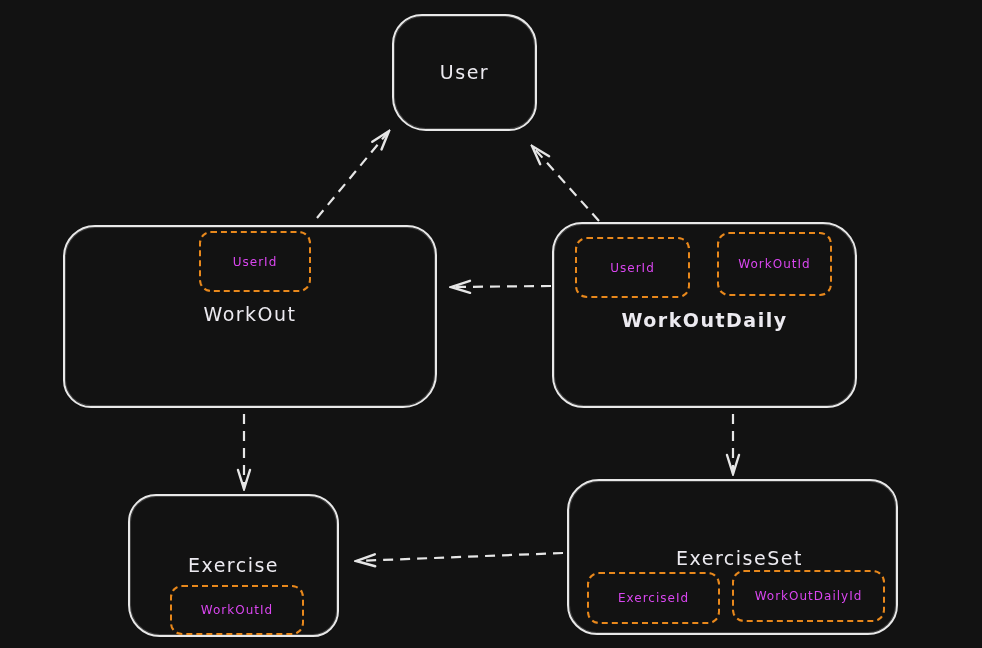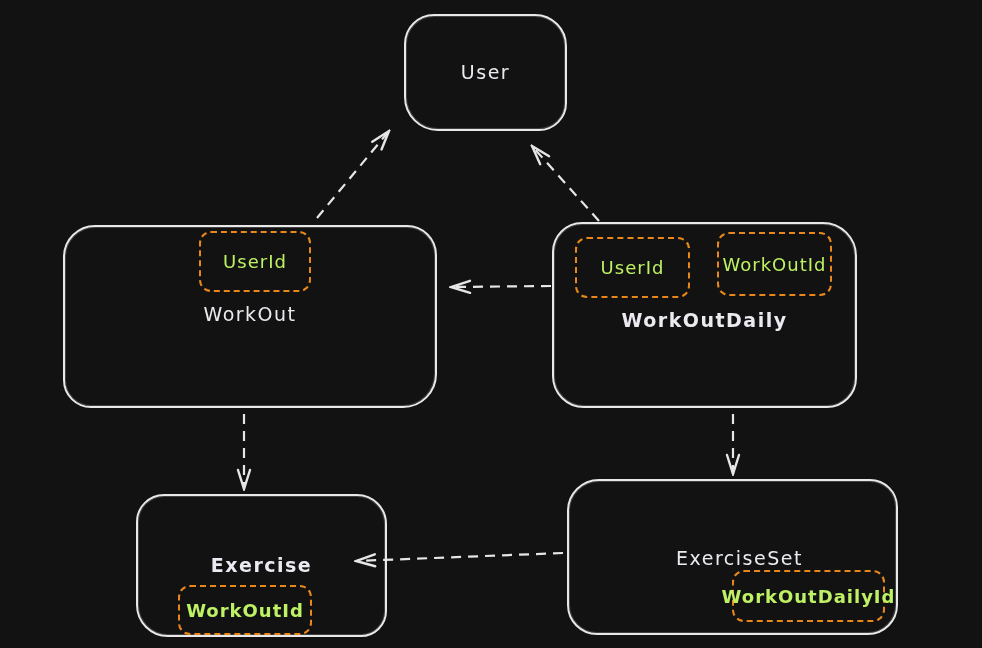--- a/index.html
+++ b/index.html
@@ -47,30 +47,30 @@
   .key-badge {
     position: absolute;
     border: 2.5px dashed #e8881c;
     border-radius: 12px;
     box-sizing: border-box;
     display: flex;
     align-items: center;
     justify-content: center;
   }
   .key-badge span {
-    color: #bef264;
-    font-size: 18px;
+    color: #d946ef;
+    font-size: 12px;
     letter-spacing: 1px;
     white-space: nowrap;
   }
   
-  #entity-user        { left: 404px; top: 14px;  width: 163px; height: 117px; border-radius: 30px 32px 28px 34px; }
+  #entity-user        { left: 392px; top: 14px;  width: 145px; height: 117px; border-radius: 30px 32px 28px 34px; }
   #entity-workout     { left: 63px;  top: 225px; width: 374px; height: 183px; border-radius: 32px 30px 34px 28px; }
   #entity-workoutdaily{ left: 552px; top: 222px; width: 305px; height: 186px; border-radius: 30px 34px 30px 32px; }
-  #entity-exercise    { left: 136px; top: 494px; width: 251px; height: 143px; border-radius: 28px 30px 26px 32px; font-weight: bold; }
+  #entity-exercise    { left: 128px; top: 494px; width: 211px; height: 143px; border-radius: 28px 30px 26px 32px; }
   #entity-exerciseset { left: 567px; top: 479px; width: 331px; height: 156px; border-radius: 32px 28px 30px 30px; }
 </style>
 </head>
 <body>
 
 <div class="canvas">
 
   <svg class="arrows-layer" width="982" height="648" viewBox="0 0 982 648" xmlns="http://www.w3.org/2000/svg">
     <defs>
       <marker id="openArrow" viewBox="0 0 24 16" refX="22" refY="8" markerWidth="24" markerHeight="16" orient="auto" markerUnits="userSpaceOnUse">
@@ -108,18 +108,21 @@
 
   <div id="entity-exercise" class="entity">
     <div class="entity-label" style="top:58px;">Exercise</div>
     <div class="key-badge" style="left:40px; top:89px; width:134px; height:50px;">
       <span>WorkOutId</span>
     </div>
   </div>
 
   <div id="entity-exerciseset" class="entity">
     <div class="entity-label" style="top:66px;margin-left:14px;">ExerciseSet</div>
-    <div class="key-badge" style="left:163px; top:89px; width:153px; height:52px;font-weight:bold;">
+    <div class="key-badge" style="left:18px; top:91px; width:133px; height:52px;">
+      <span>ExerciseId</span>
+    </div>
+    <div class="key-badge" style="left:163px; top:89px; width:153px; height:52px;">
       <span>WorkOutDailyId</span>
     </div>
   </div>
 
 </div>
 
 </body></html>

